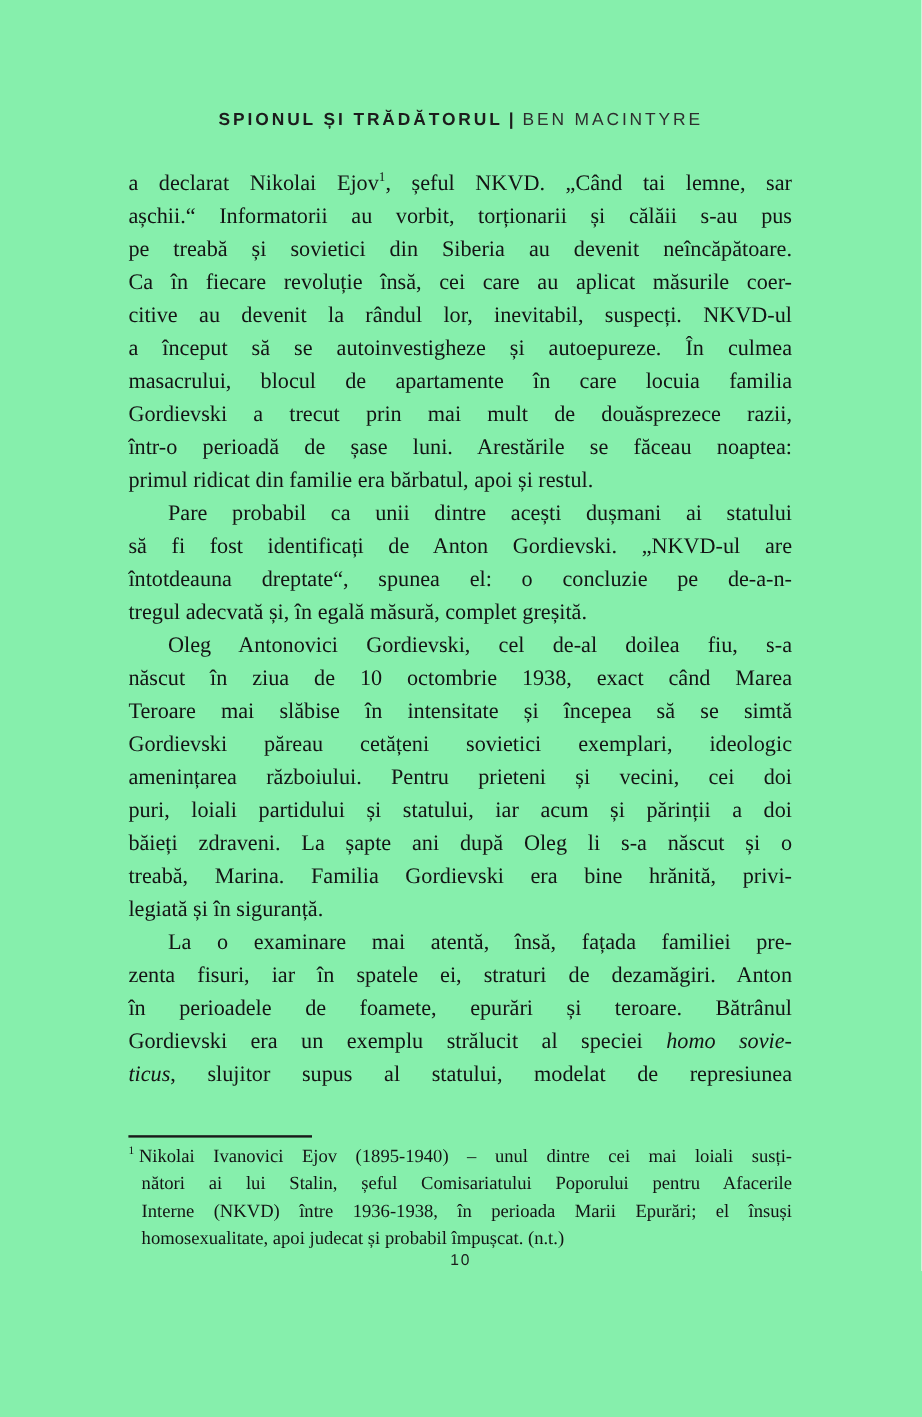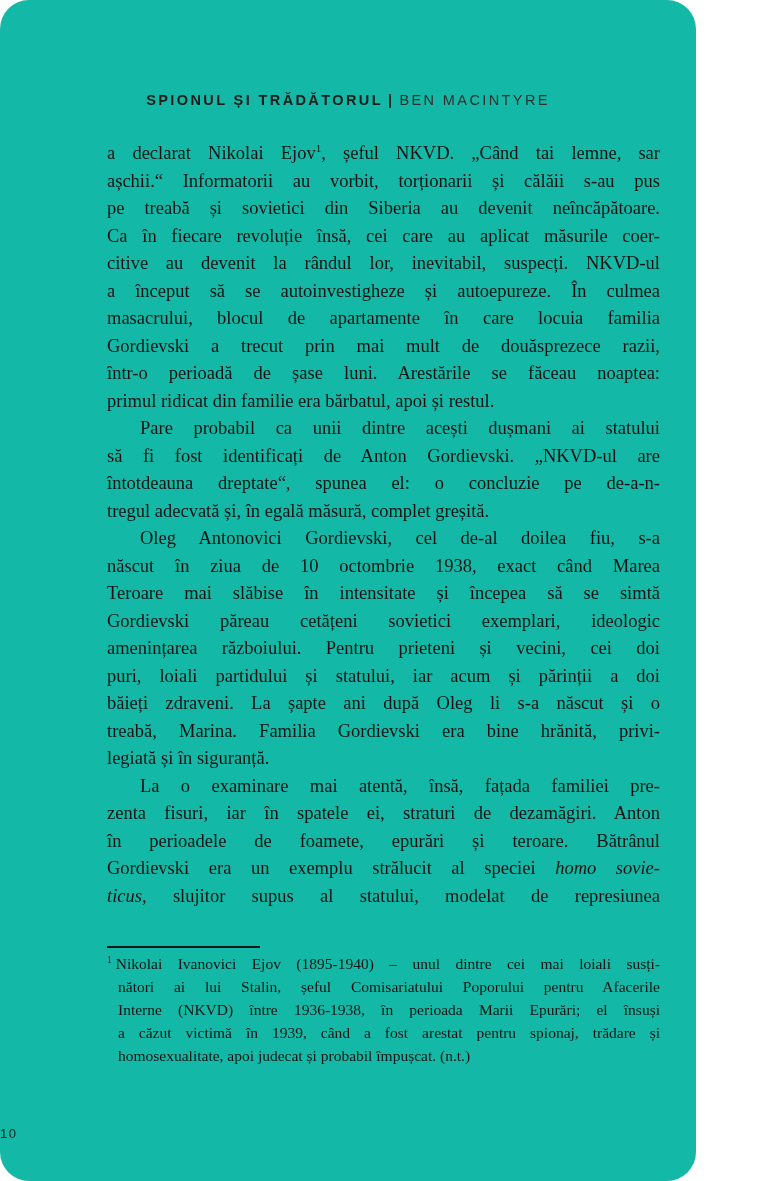--- a/index.html
+++ b/index.html
@@ -1,24 +1,23 @@
 <!DOCTYPE html>
 <html><head>
 <meta charset="utf-8">
 <style>
   html, body { margin: 0; padding: 0; background: #ffffff; }
   .page {
     position: relative;
-    width: 696px;
+    width: 768px;
     height: 1181px;
-    background: #14b8a6;
+    background: #86efac;
     color: #1a1a1a;
     font-family: "Liberation Serif", serif;
     overflow: hidden;
-    border-radius: 29px;
   }
   .running-header {
     position: absolute;
     top: 92px;
     left: 0;
     width: 100%;
     text-align: center;
     font-family: "Liberation Sans", sans-serif;
     font-size: 14.5px;
     letter-spacing: 2.4px;
@@ -73,24 +72,24 @@
   .footnote sup {
     font-size: 9.5px;
     line-height: 0;
     vertical-align: super;
     margin-right: 4px;
   }
   .footnote .fn-cont { padding-left: 11px; }
 
   .page-number {
     position: absolute;
-    top: 1126px;
+    top: 1042px;
     left: 0;
     width: 100%;
-    text-align: left;
+    text-align: center;
     font-family: "Liberation Sans", sans-serif;
     font-size: 13px;
     letter-spacing: 1.5px;
     color: #1c1c1c;
   }
 </style>
 </head>
 <body>
 
 <div class="page">
@@ -142,19 +141,18 @@
     </div>
 
   </div>
 
   <div class="footnote-sep"></div>
 
   <div class="footnote">
     <div class="jline"><sup>1</sup><span>Nikolai Ivanovici Ejov (1895-1940) – unul dintre cei mai loiali susți-</span></div>
     <div class="jline fn-cont">nători ai lui Stalin, șeful Comisariatului Poporului pentru Afacerile</div>
     <div class="jline fn-cont">Interne (NKVD) între 1936-1938, în perioada Marii Epurări; el însuși</div>
-    <div class="jline fn-cont">a căzut victimă în 1939, când a fost arestat pentru spionaj, trădare și</div>
     <div class="jline last fn-cont">homosexualitate, apoi judecat și probabil împușcat. (n.t.)</div>
   </div>
 
   <div class="page-number">10</div>
 
 </div>
 
 </body></html>

